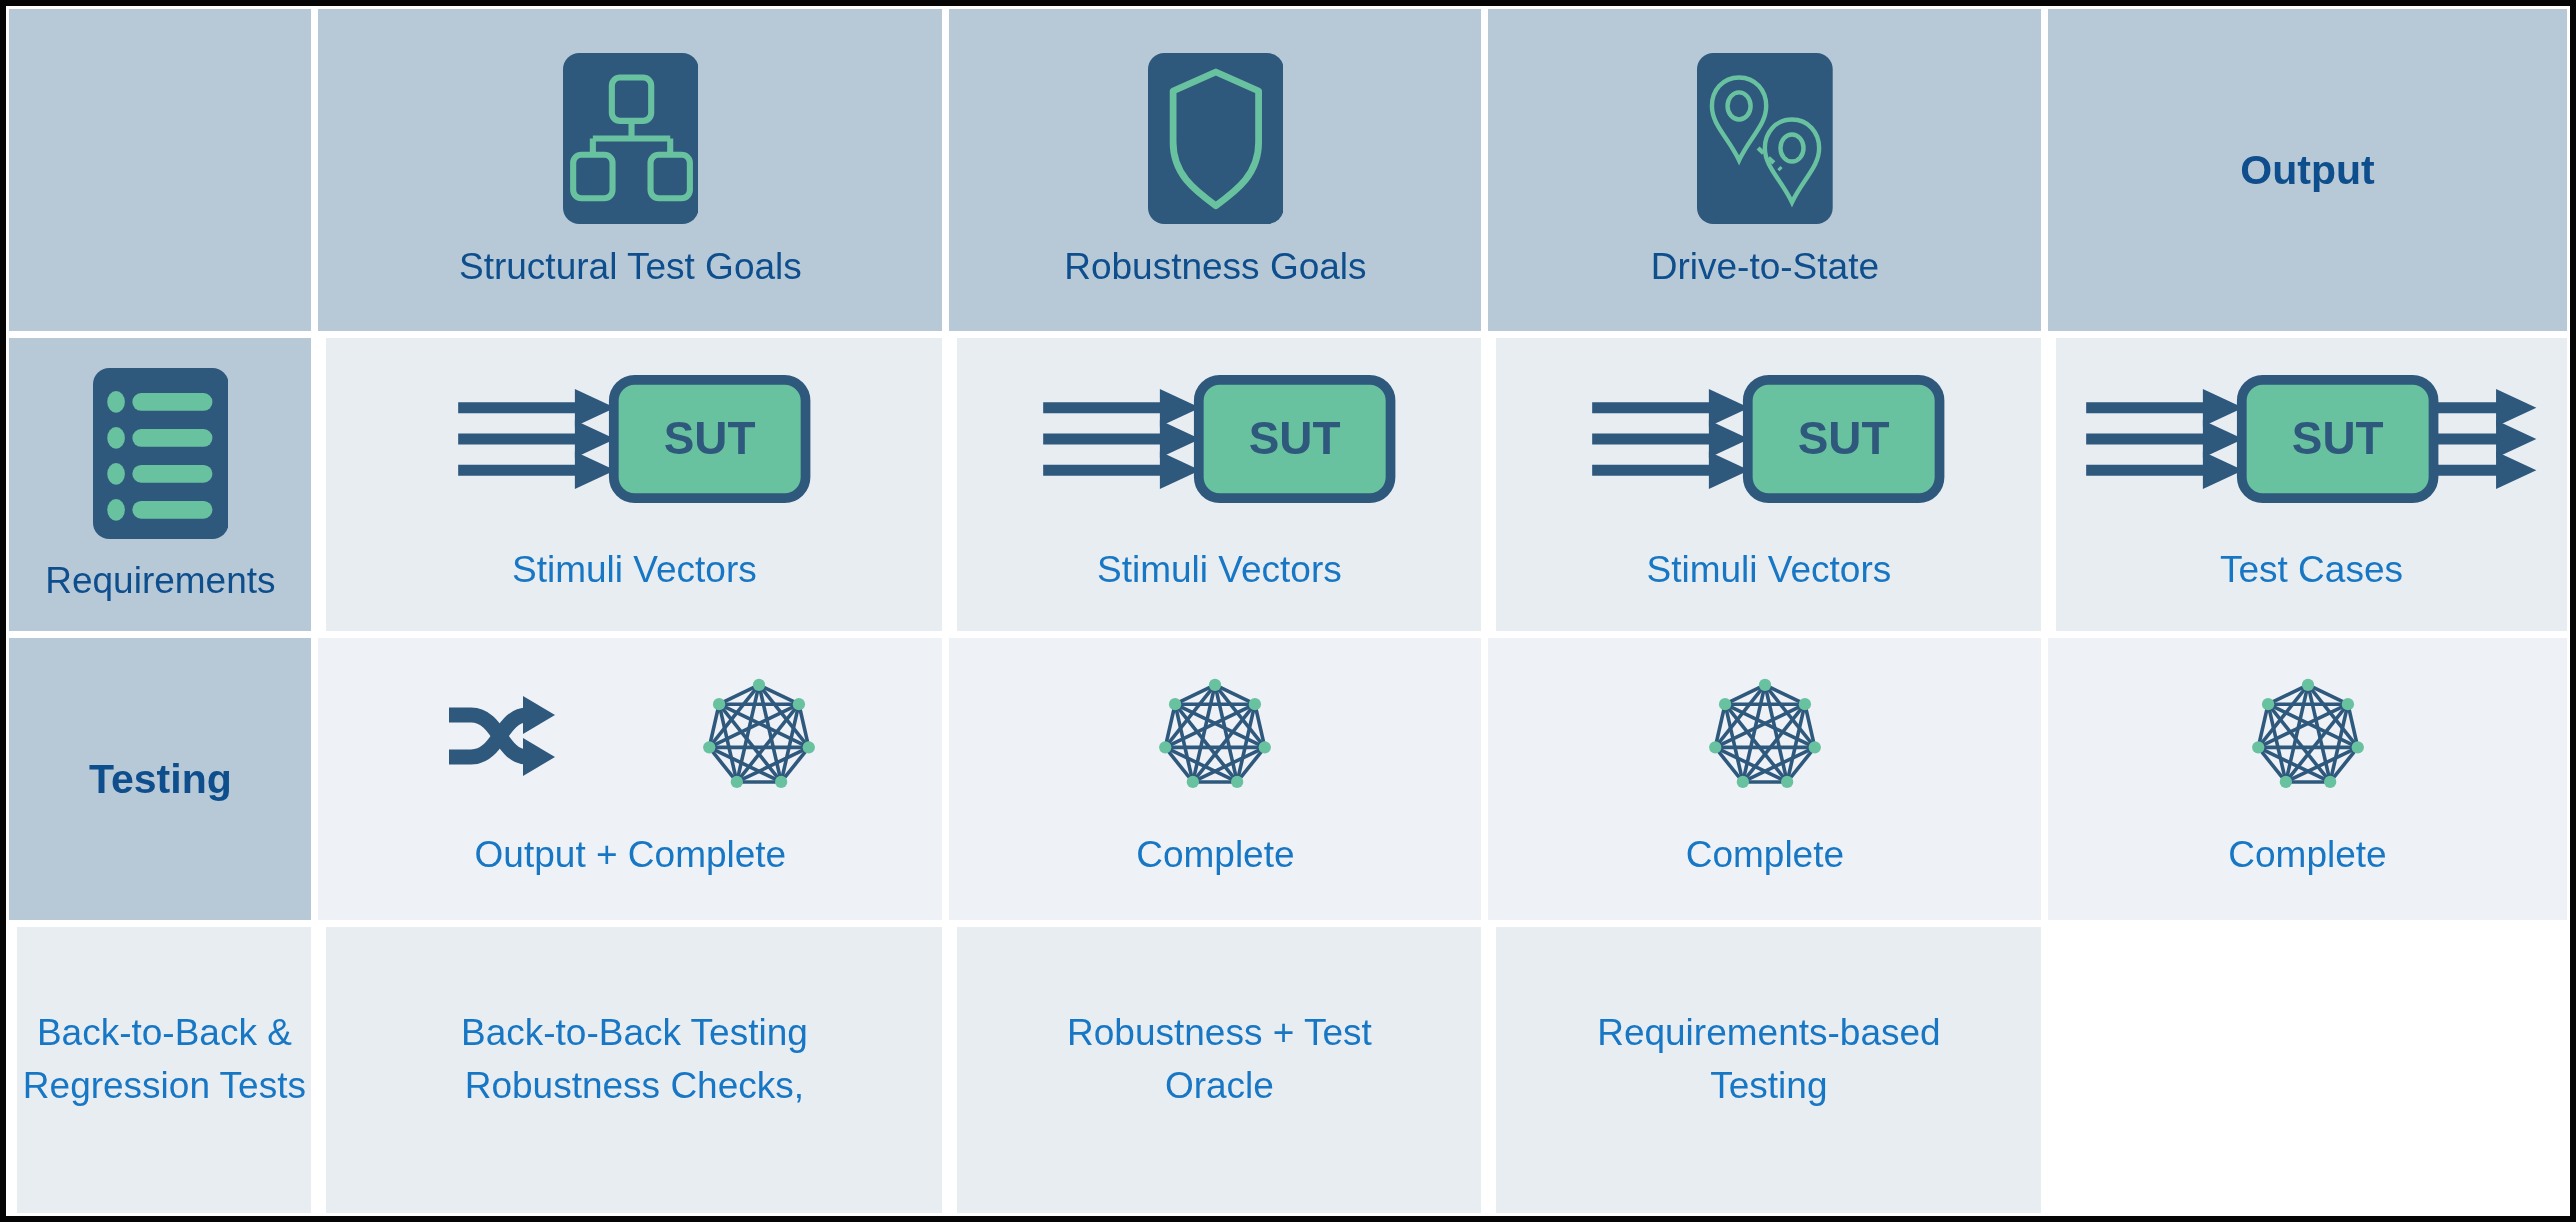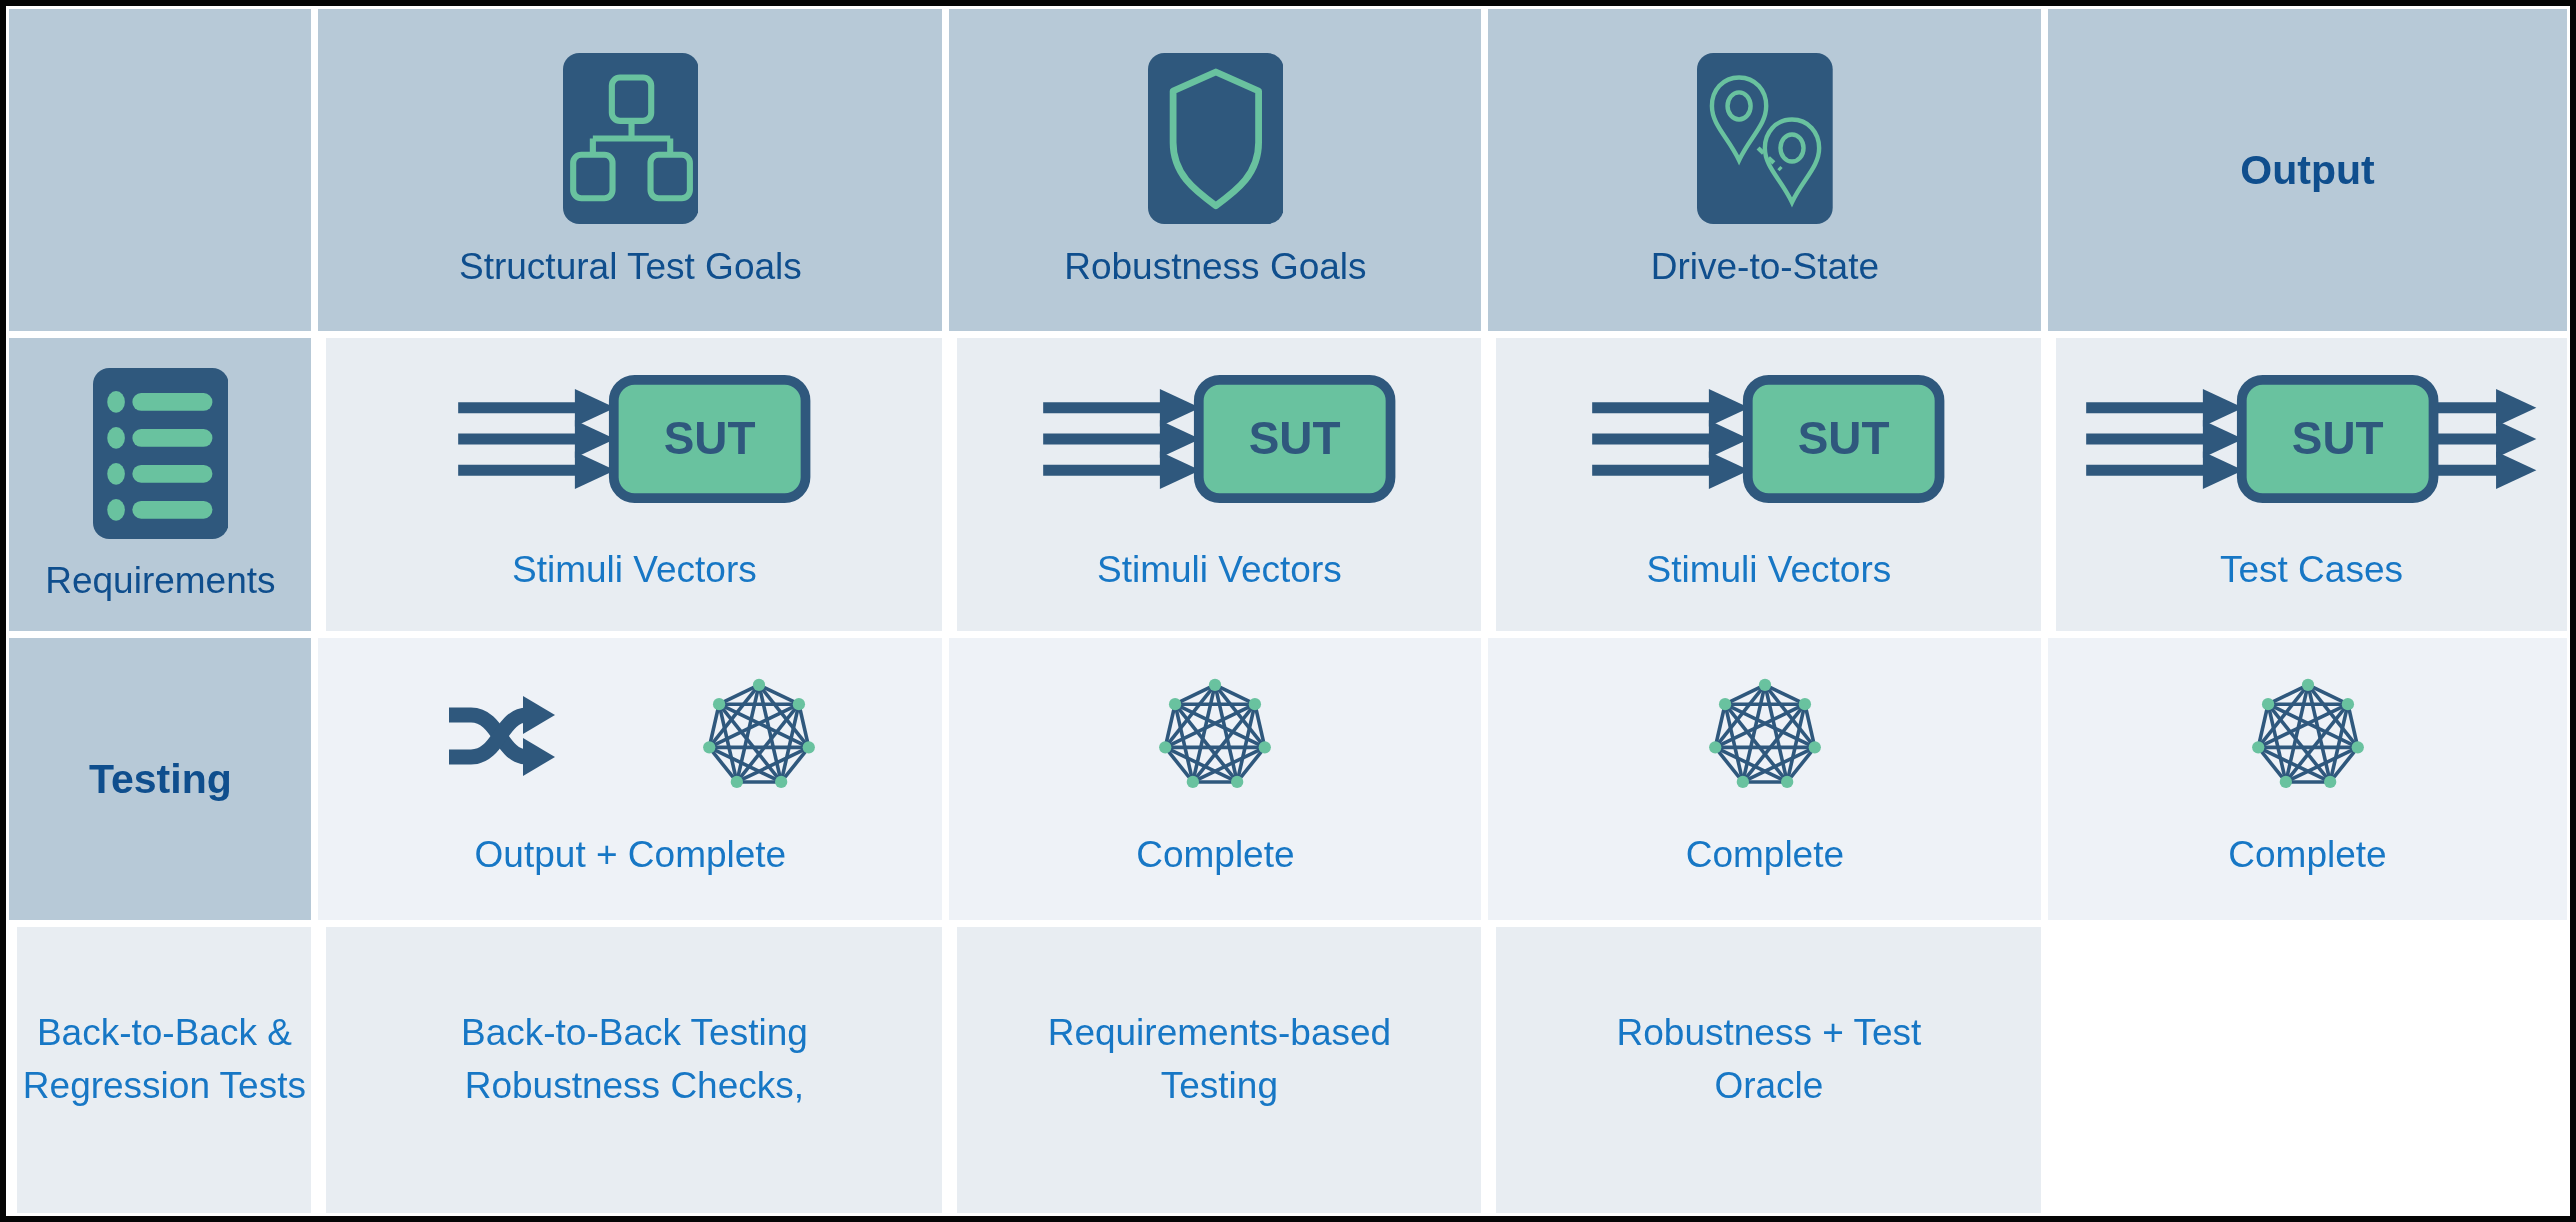--- a/index.html
+++ b/index.html
@@ -365,26 +365,26 @@
 
   <div class="cell rowA usecase">
     <div class="blabel">
       <div>Back-to-Back Testing</div>
       <div>Robustness Checks,</div>
     </div>
   </div>
 
   <div class="cell rowA usecase">
     <div class="blabel">
+      <div>Robustness + Test</div>
+      <div>Oracle</div>
+    </div>
+  </div>
+
+  <div class="cell rowA usecase">
+    <div class="blabel">
       <div>Requirements-based</div>
       <div>Testing</div>
     </div>
   </div>
 
-  <div class="cell rowA usecase">
-    <div class="blabel">
-      <div>Robustness + Test</div>
-      <div>Oracle</div>
-    </div>
-  </div>
-
 </div>
 
 
 </body></html>

